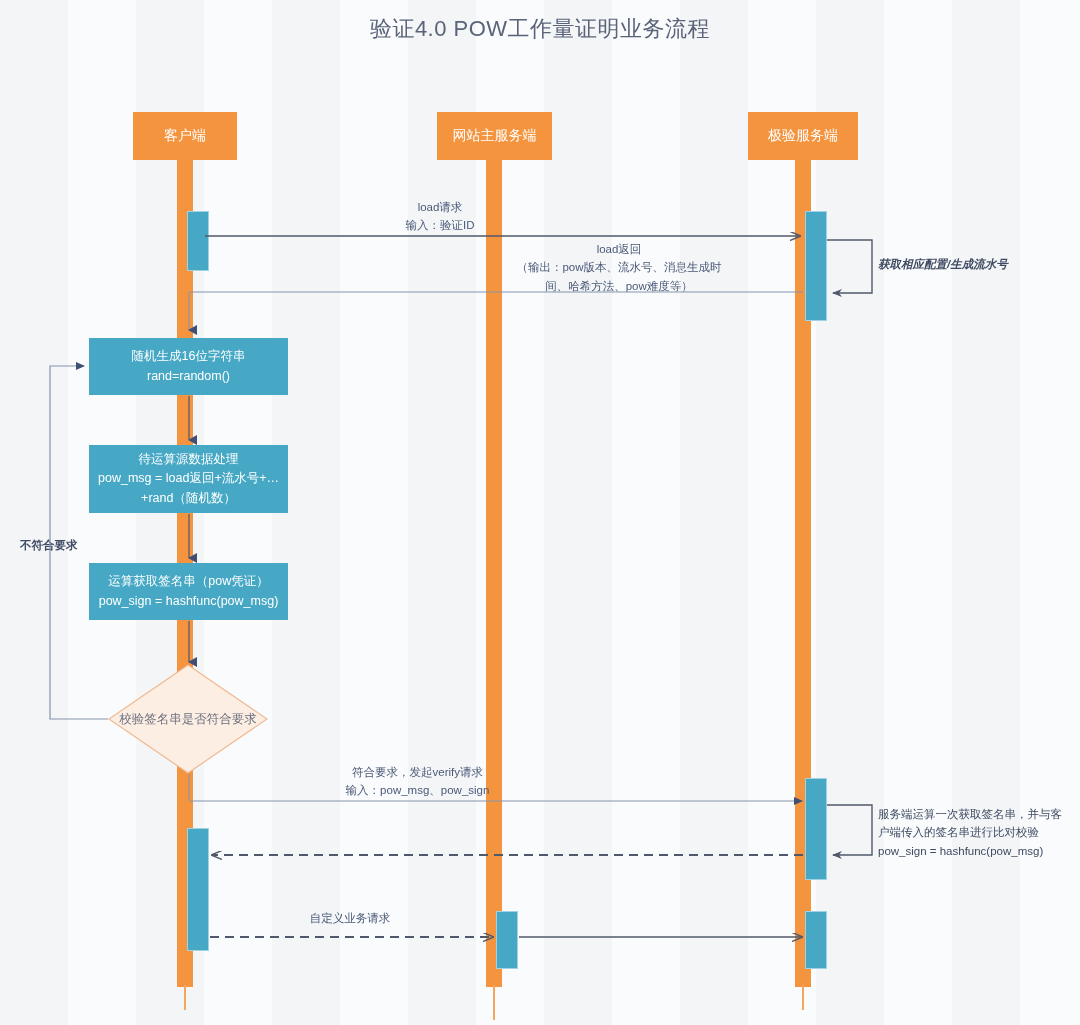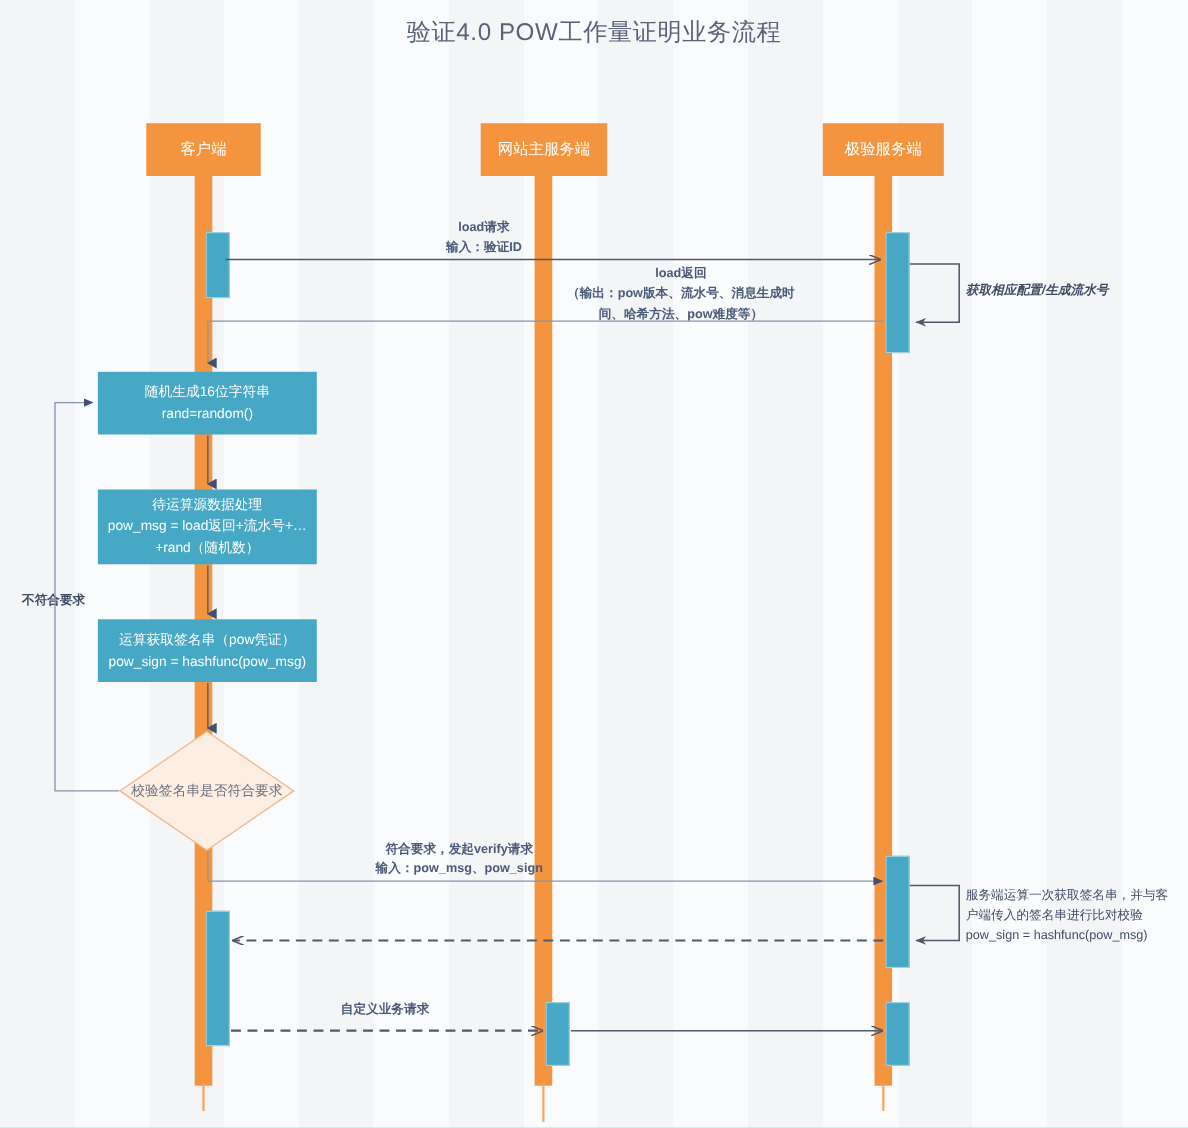--- a/index.html
+++ b/index.html
@@ -4,21 +4,21 @@
 <style>
   html, body {
     margin: 0;
     padding: 0;
     background: #ffffff;
   }
   #canvas {
     position: relative;
     width: 1080px;
     height: 1025px;
-    background: #5eead4;
+    background: #fef9c3;
     font-family: "Liberation Sans", "DejaVu Sans", sans-serif;
     overflow: hidden;
   }
   
   #stripes {
     position: absolute;
     left: 0; top: 0;
     width: 1080px; height: 1025px;
     background-image: repeating-linear-gradient(
       to right,
@@ -102,21 +102,20 @@
     text-align: center;
   }
   
   .msg-label {
     position: absolute;
     text-align: center;
     font-size: 11.5px;
     line-height: 1.6;
     color: #4a5a78;
     white-space: nowrap;
-    font-weight: bold;
   }
   .note-label {
     position: absolute;
     font-size: 11.5px;
     line-height: 1.6;
     color: #3f4b63;
   }
   .note-italic { font-style: italic; font-weight: bold; }
   .side-label {
     position: absolute;

